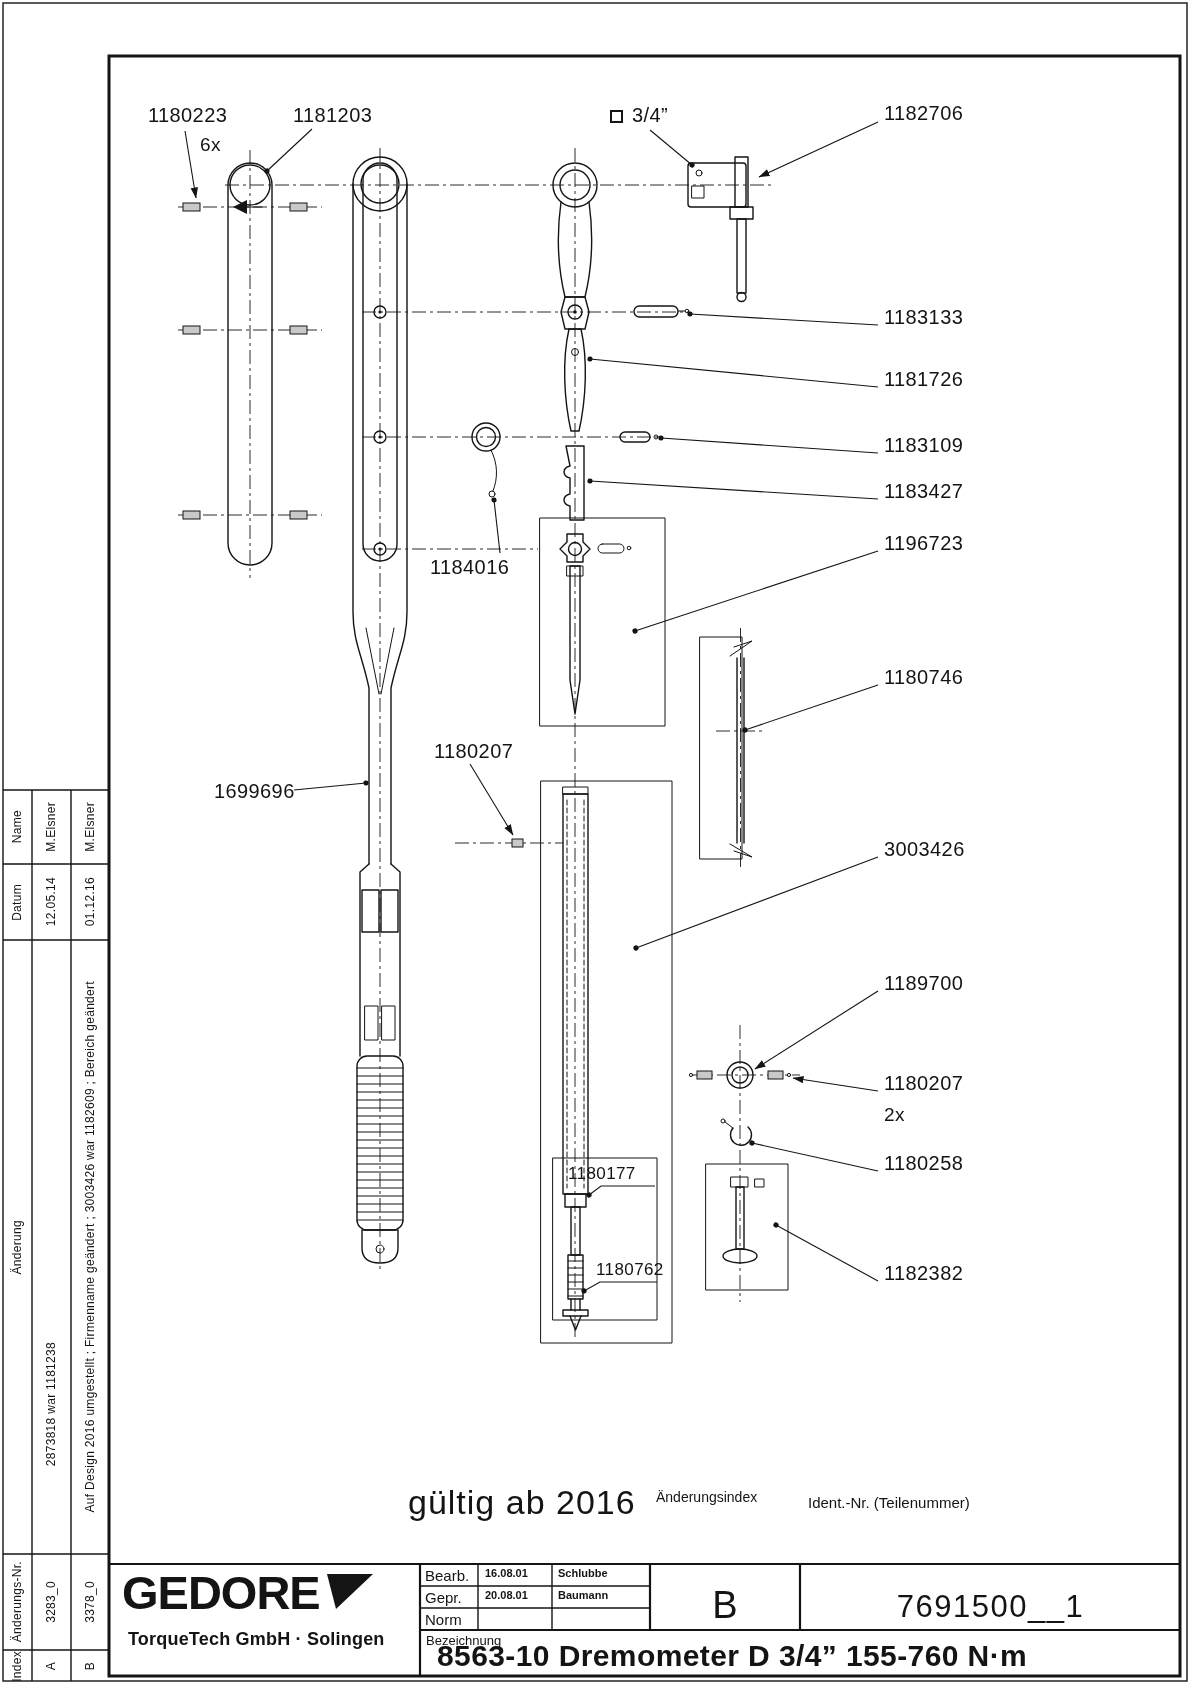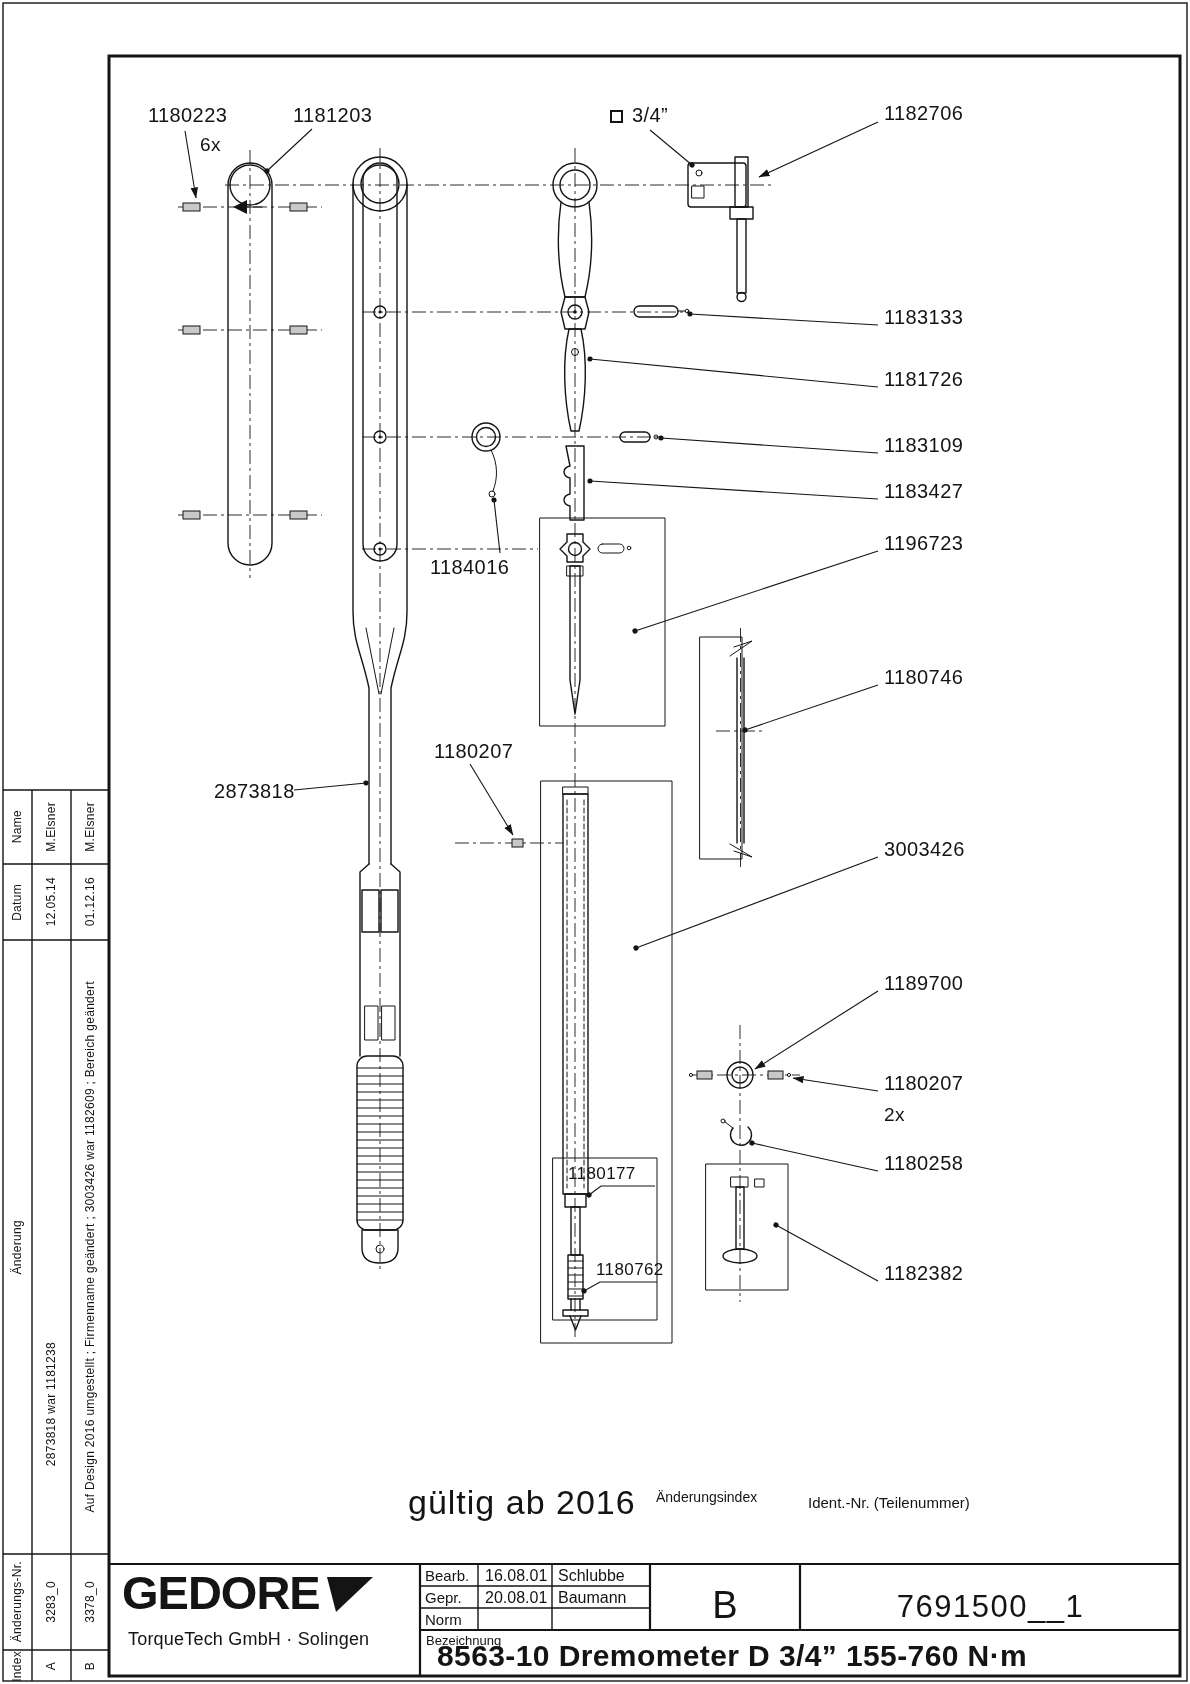--- a/index.html
+++ b/index.html
@@ -31,28 +31,28 @@
   .rev{position:absolute;left:3px;top:790px;width:107px;height:892px}
   .rcell{position:absolute;display:flex;align-items:center;justify-content:center}
   .rcell.bottom{align-items:flex-end}
   .pb88{padding-bottom:88px}
   .pb42{padding-bottom:42px}
   .rtext{writing-mode:vertical-rl;transform:rotate(180deg);font-size:12px;line-height:1.05;white-space:nowrap;letter-spacing:.3px}
 
   
   .tlabel{position:absolute;font-size:15px}
   .tsmall{position:absolute;font-size:13px}
-  .tval{position:absolute;font-size:16px;font-weight:400}
+  .tval{position:absolute;font-size:11px;font-weight:700}
   .bigB{position:absolute;left:650px;top:1584px;width:150px;text-align:center;font-size:38px}
   .identv{position:absolute;left:800px;top:1589px;width:381px;text-align:center;font-size:31px;letter-spacing:1.5px}
   .dtitle{position:absolute;left:437px;top:1639px;font-size:30px;font-weight:600;letter-spacing:.4px;white-space:nowrap}
-  .logo{position:absolute;left:122px;top:1569px;display:flex;align-items:flex-end}
+  .logo{position:absolute;left:122px;top:1569px;display:flex;align-items:flex-start}
   .logo .word{font-size:47px;font-weight:800;letter-spacing:-1px;line-height:1}
   .logo svg{position:static;margin-left:6px;margin-top:4px}
-  .subtitle{position:absolute;left:128px;top:1629px;font-size:18px;font-weight:400;letter-spacing:.2px}
+  .subtitle{position:absolute;left:128px;top:1629px;font-size:18px;font-weight:700;letter-spacing:.2px}
 </style>
 </head>
 <body>
 
 <div class="sheet">
 
   <svg width="1190" height="1684" viewBox="0 0 1190 1684">
     <defs>
       <marker id="arr" markerUnits="userSpaceOnUse" markerWidth="12" markerHeight="10" refX="10.5" refY="4.5" orient="auto">
         <path d="M0,0.8 L11,4.5 L0,8.2 Z" fill="#141414"></path>
@@ -245,21 +245,21 @@
   <div class="callout" style="left:610px;top:104px"><span class="sq"></span><span>3/4”</span></div>
   <div class="callout" style="left:884px;top:102px">1182706</div>
   <div class="callout" style="left:884px;top:306px">1183133</div>
   <div class="callout" style="left:884px;top:368px">1181726</div>
   <div class="callout" style="left:884px;top:434px">1183109</div>
   <div class="callout" style="left:884px;top:480px">1183427</div>
   <div class="callout" style="left:884px;top:532px">1196723</div>
   <div class="callout" style="left:884px;top:666px">1180746</div>
   <div class="callout" style="left:430px;top:556px">1184016</div>
   <div class="callout" style="left:434px;top:740px">1180207</div>
-  <div class="callout" style="left:214px;top:780px">2873818</div>
+  <div class="callout" style="left:214px;top:780px">1699696</div>
   <div class="callout" style="left:884px;top:838px">3003426</div>
   <div class="callout" style="left:884px;top:972px">1189700</div>
   <div class="callout" style="left:884px;top:1072px">1180207</div>
   <div class="qty" style="left:884px;top:1104px">2x</div>
   <div class="callout" style="left:884px;top:1152px">1180258</div>
   <div class="callout small" style="left:568px;top:1164px">1180177</div>
   <div class="callout small" style="left:596px;top:1260px">1180762</div>
   <div class="callout" style="left:884px;top:1262px">1182382</div>
 
   <div class="validity">gültig ab 2016</div>

